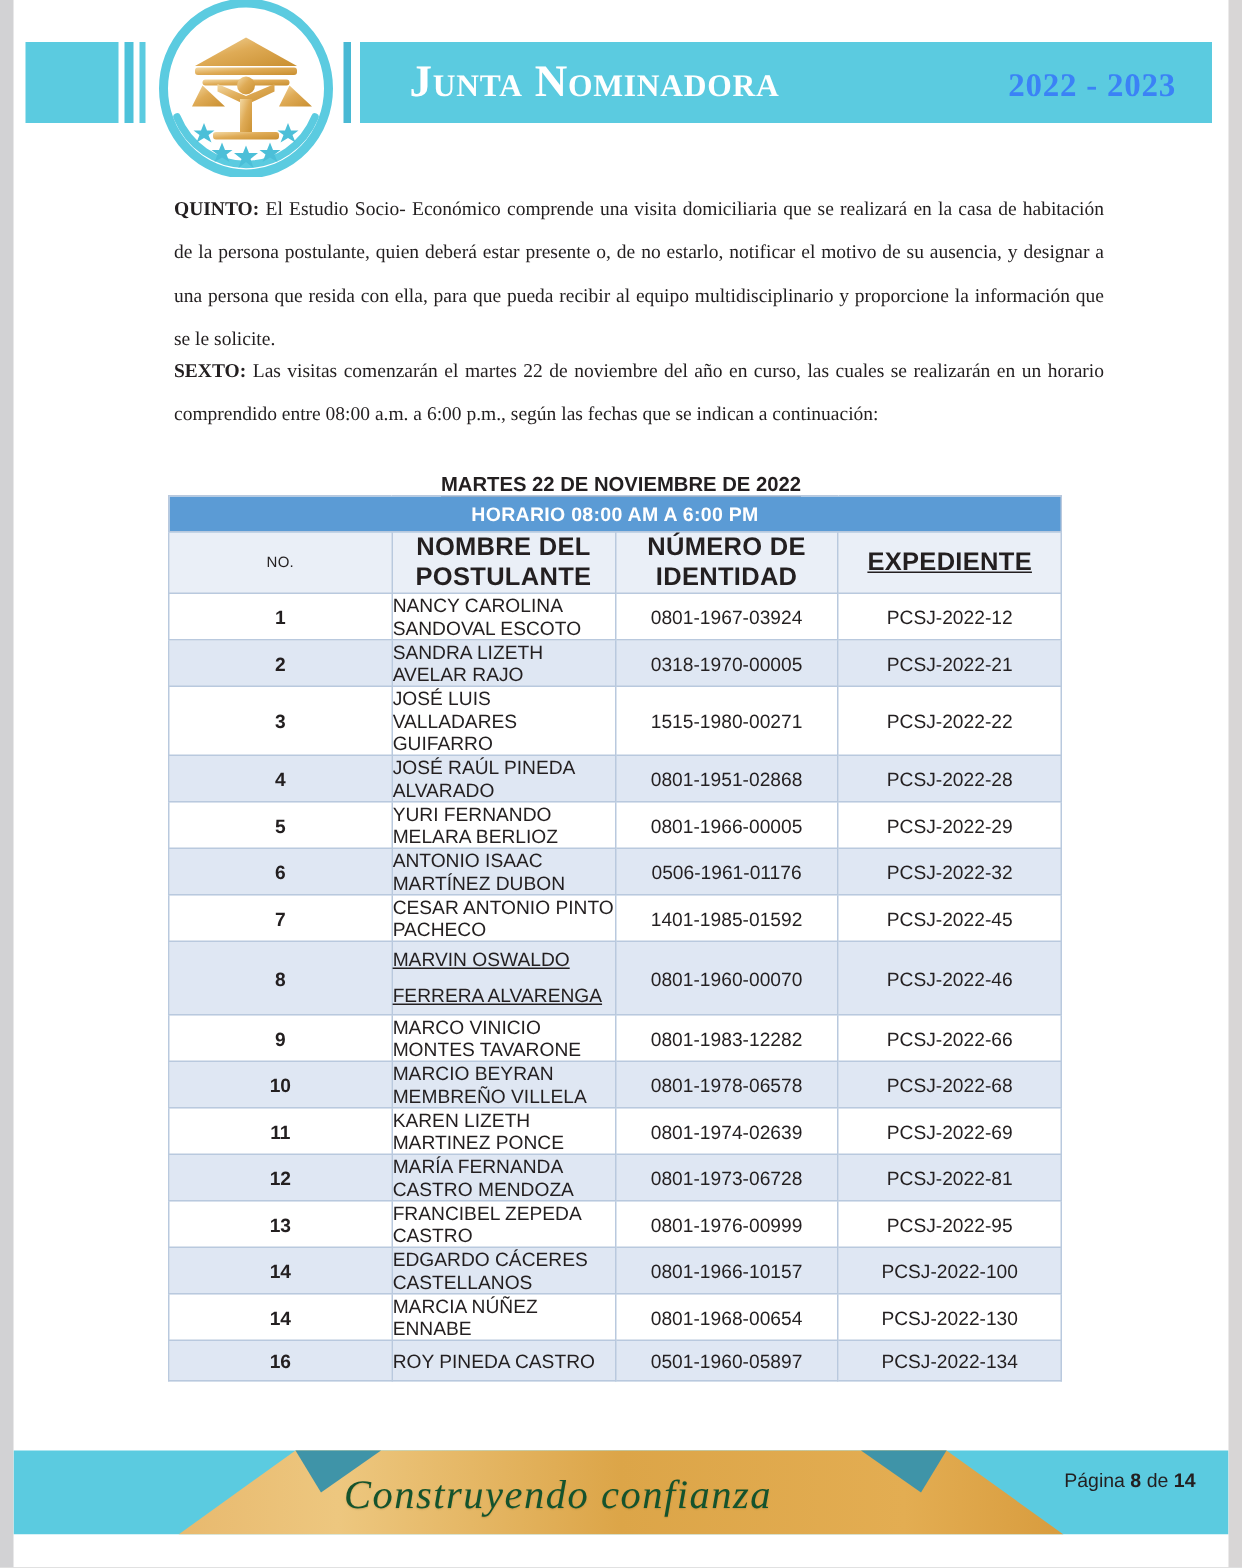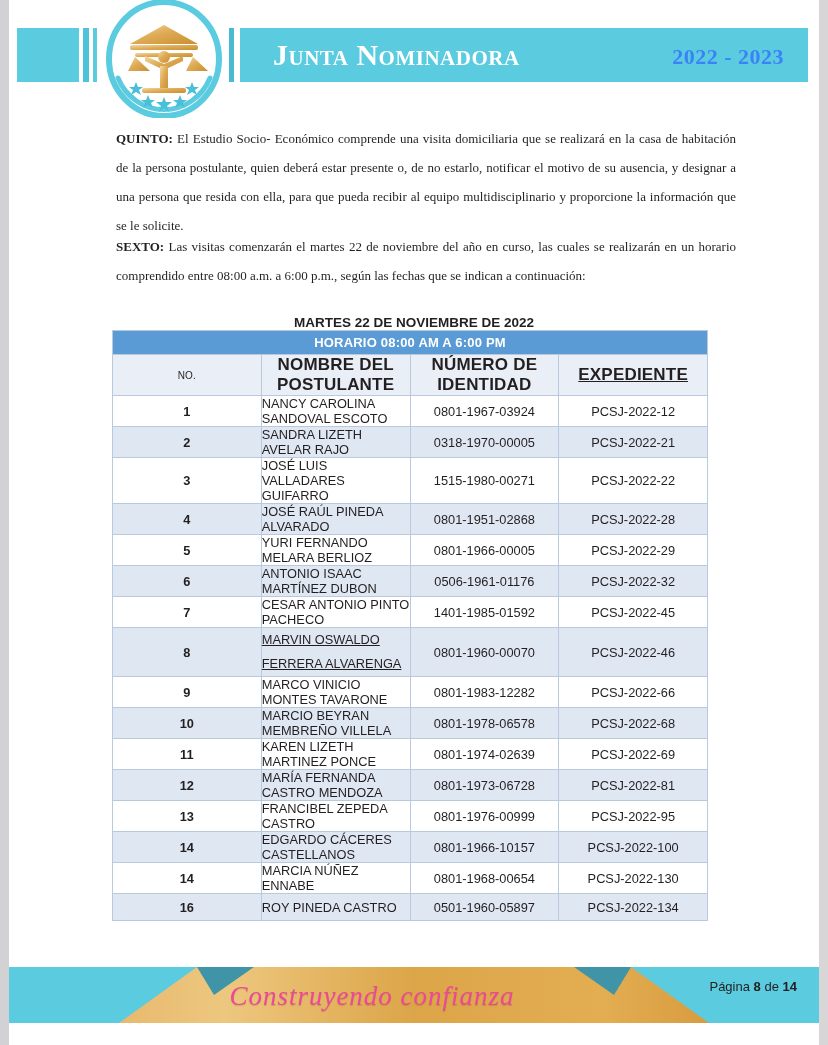--- a/index.html
+++ b/index.html
@@ -228,21 +228,21 @@
   .footer-page b { font-weight: bold; }
   .footer-script {
     position: absolute;
     left: 0;
     top: 26px;
     width: 726px;
     text-align: center;
     font-family: "Liberation Serif", serif;
     font-style: italic;
     font-size: 27px;
-    color: #ec4899;
+    color: #14532d;
     letter-spacing: 1px;
     z-index: 5;
     text-shadow: 0 1px 1px rgba(120,80,10,0.25);
   }
 </style>
 </head>
 <body>
 
 <div id="page">
 

